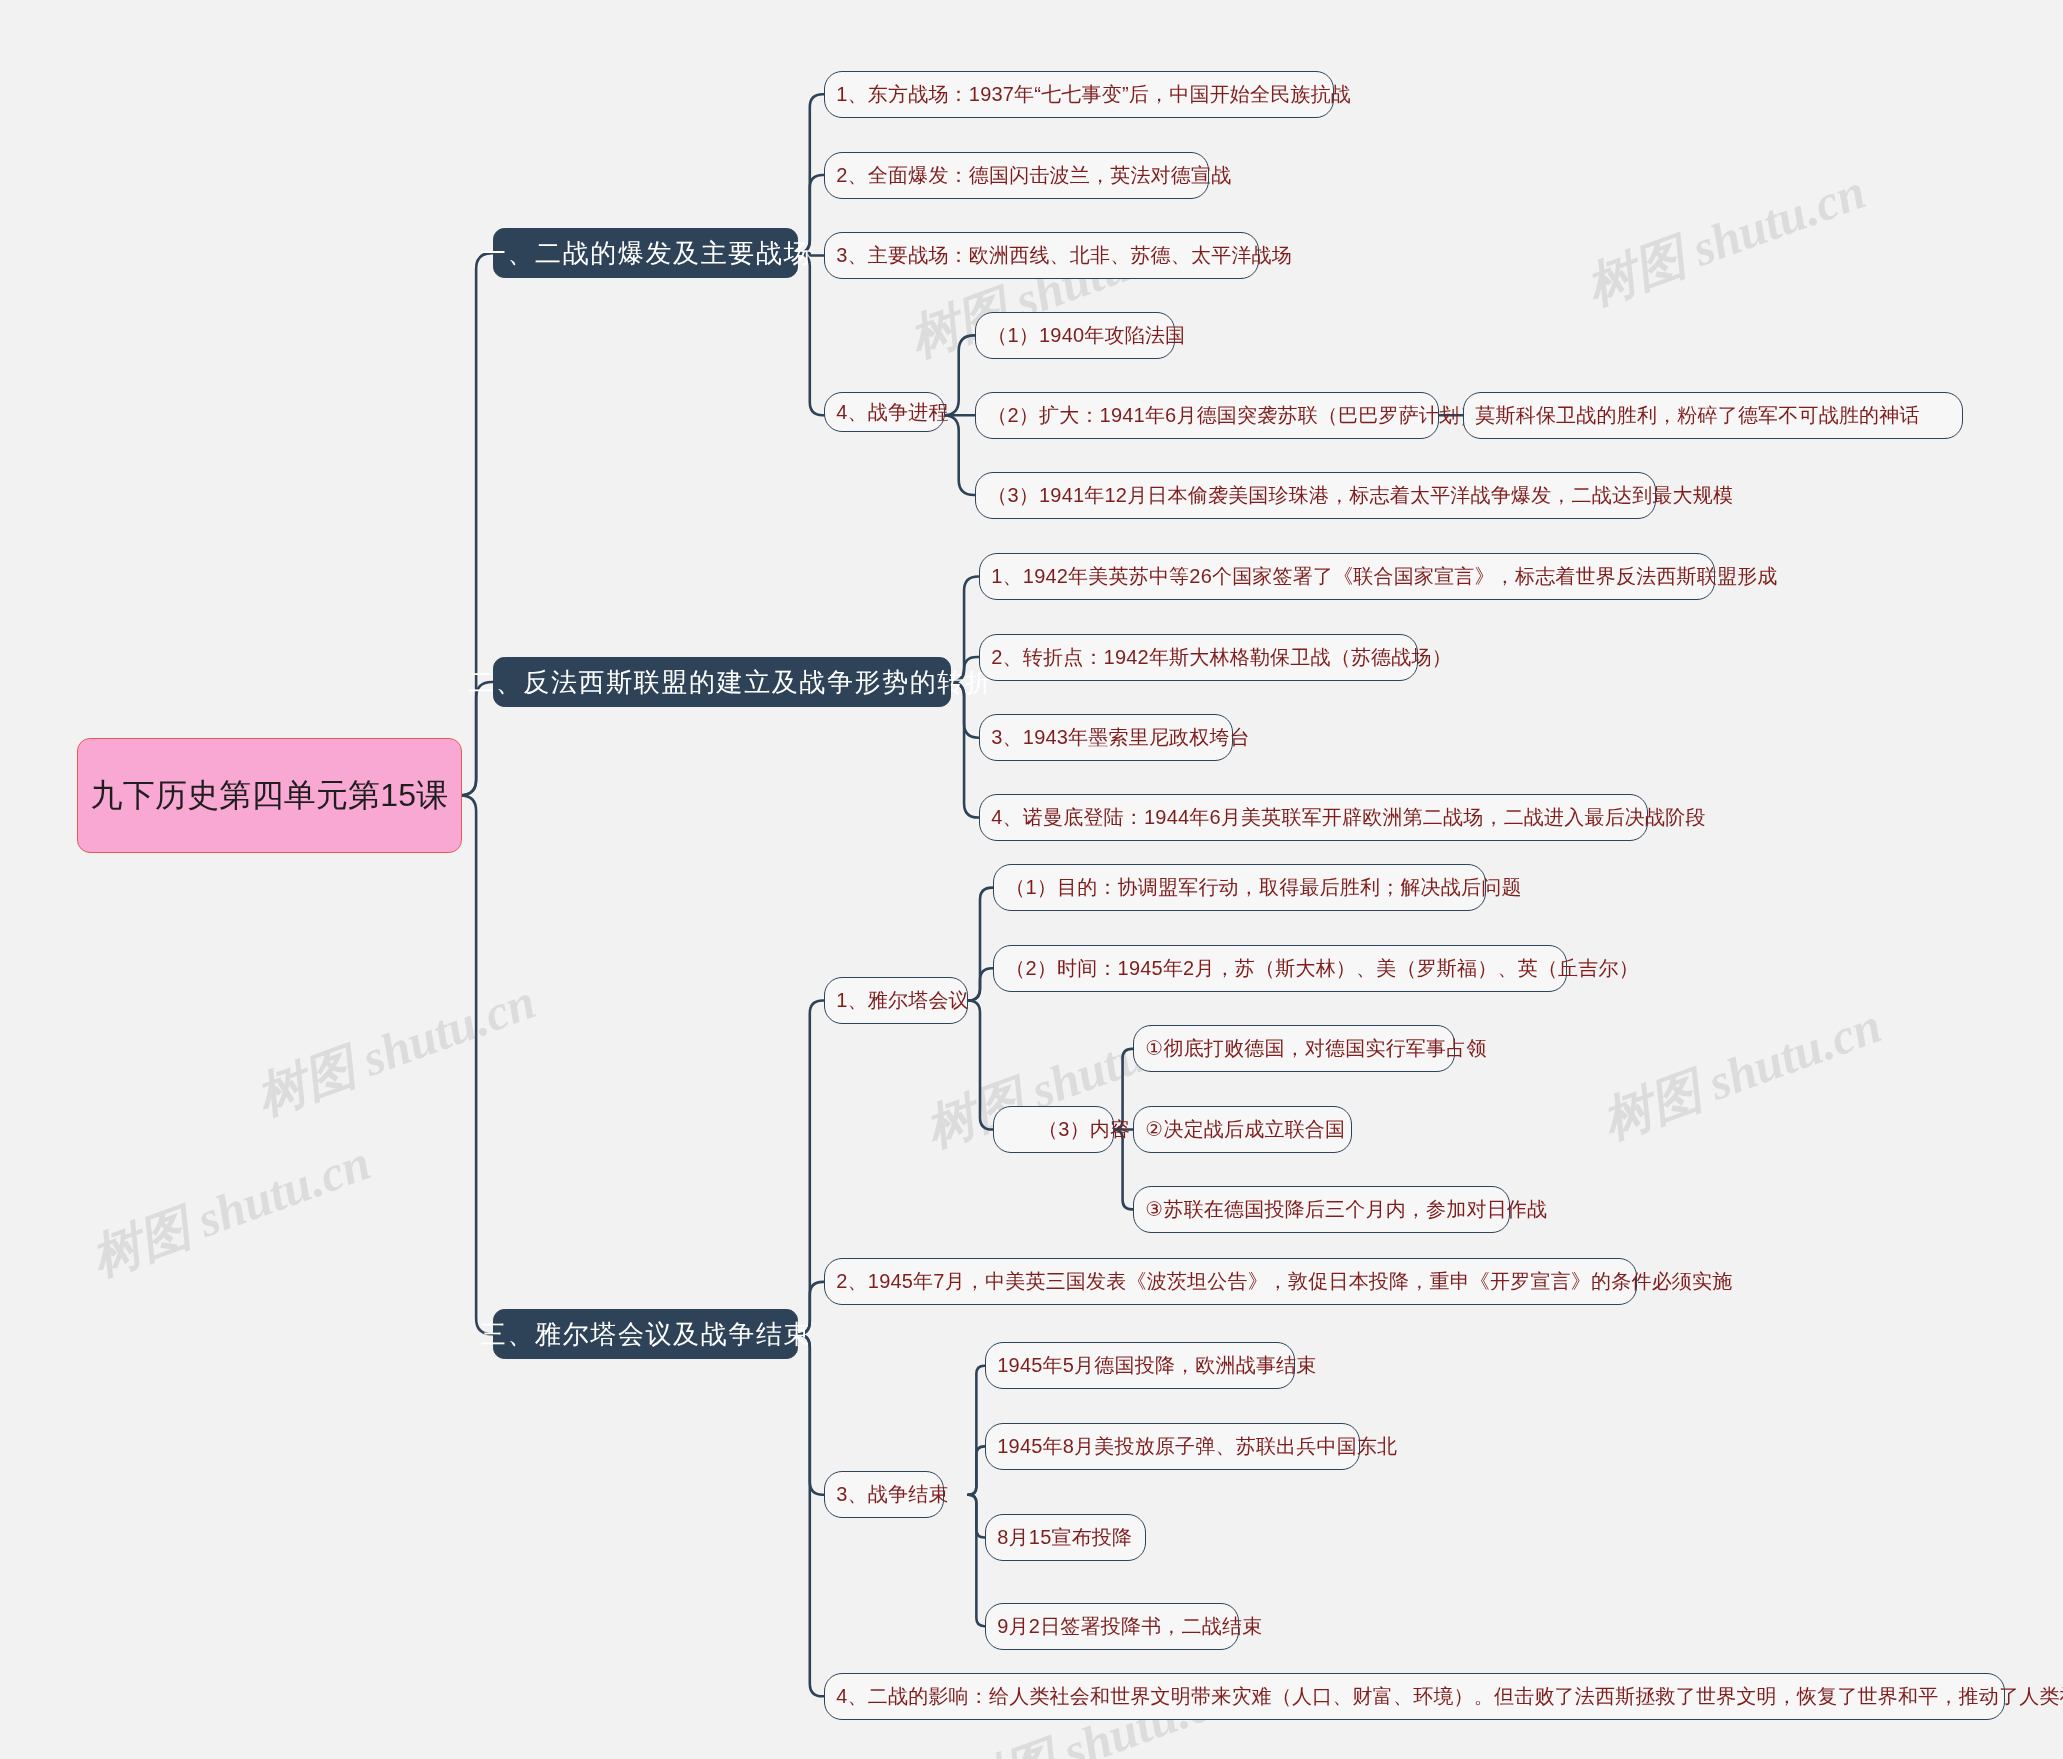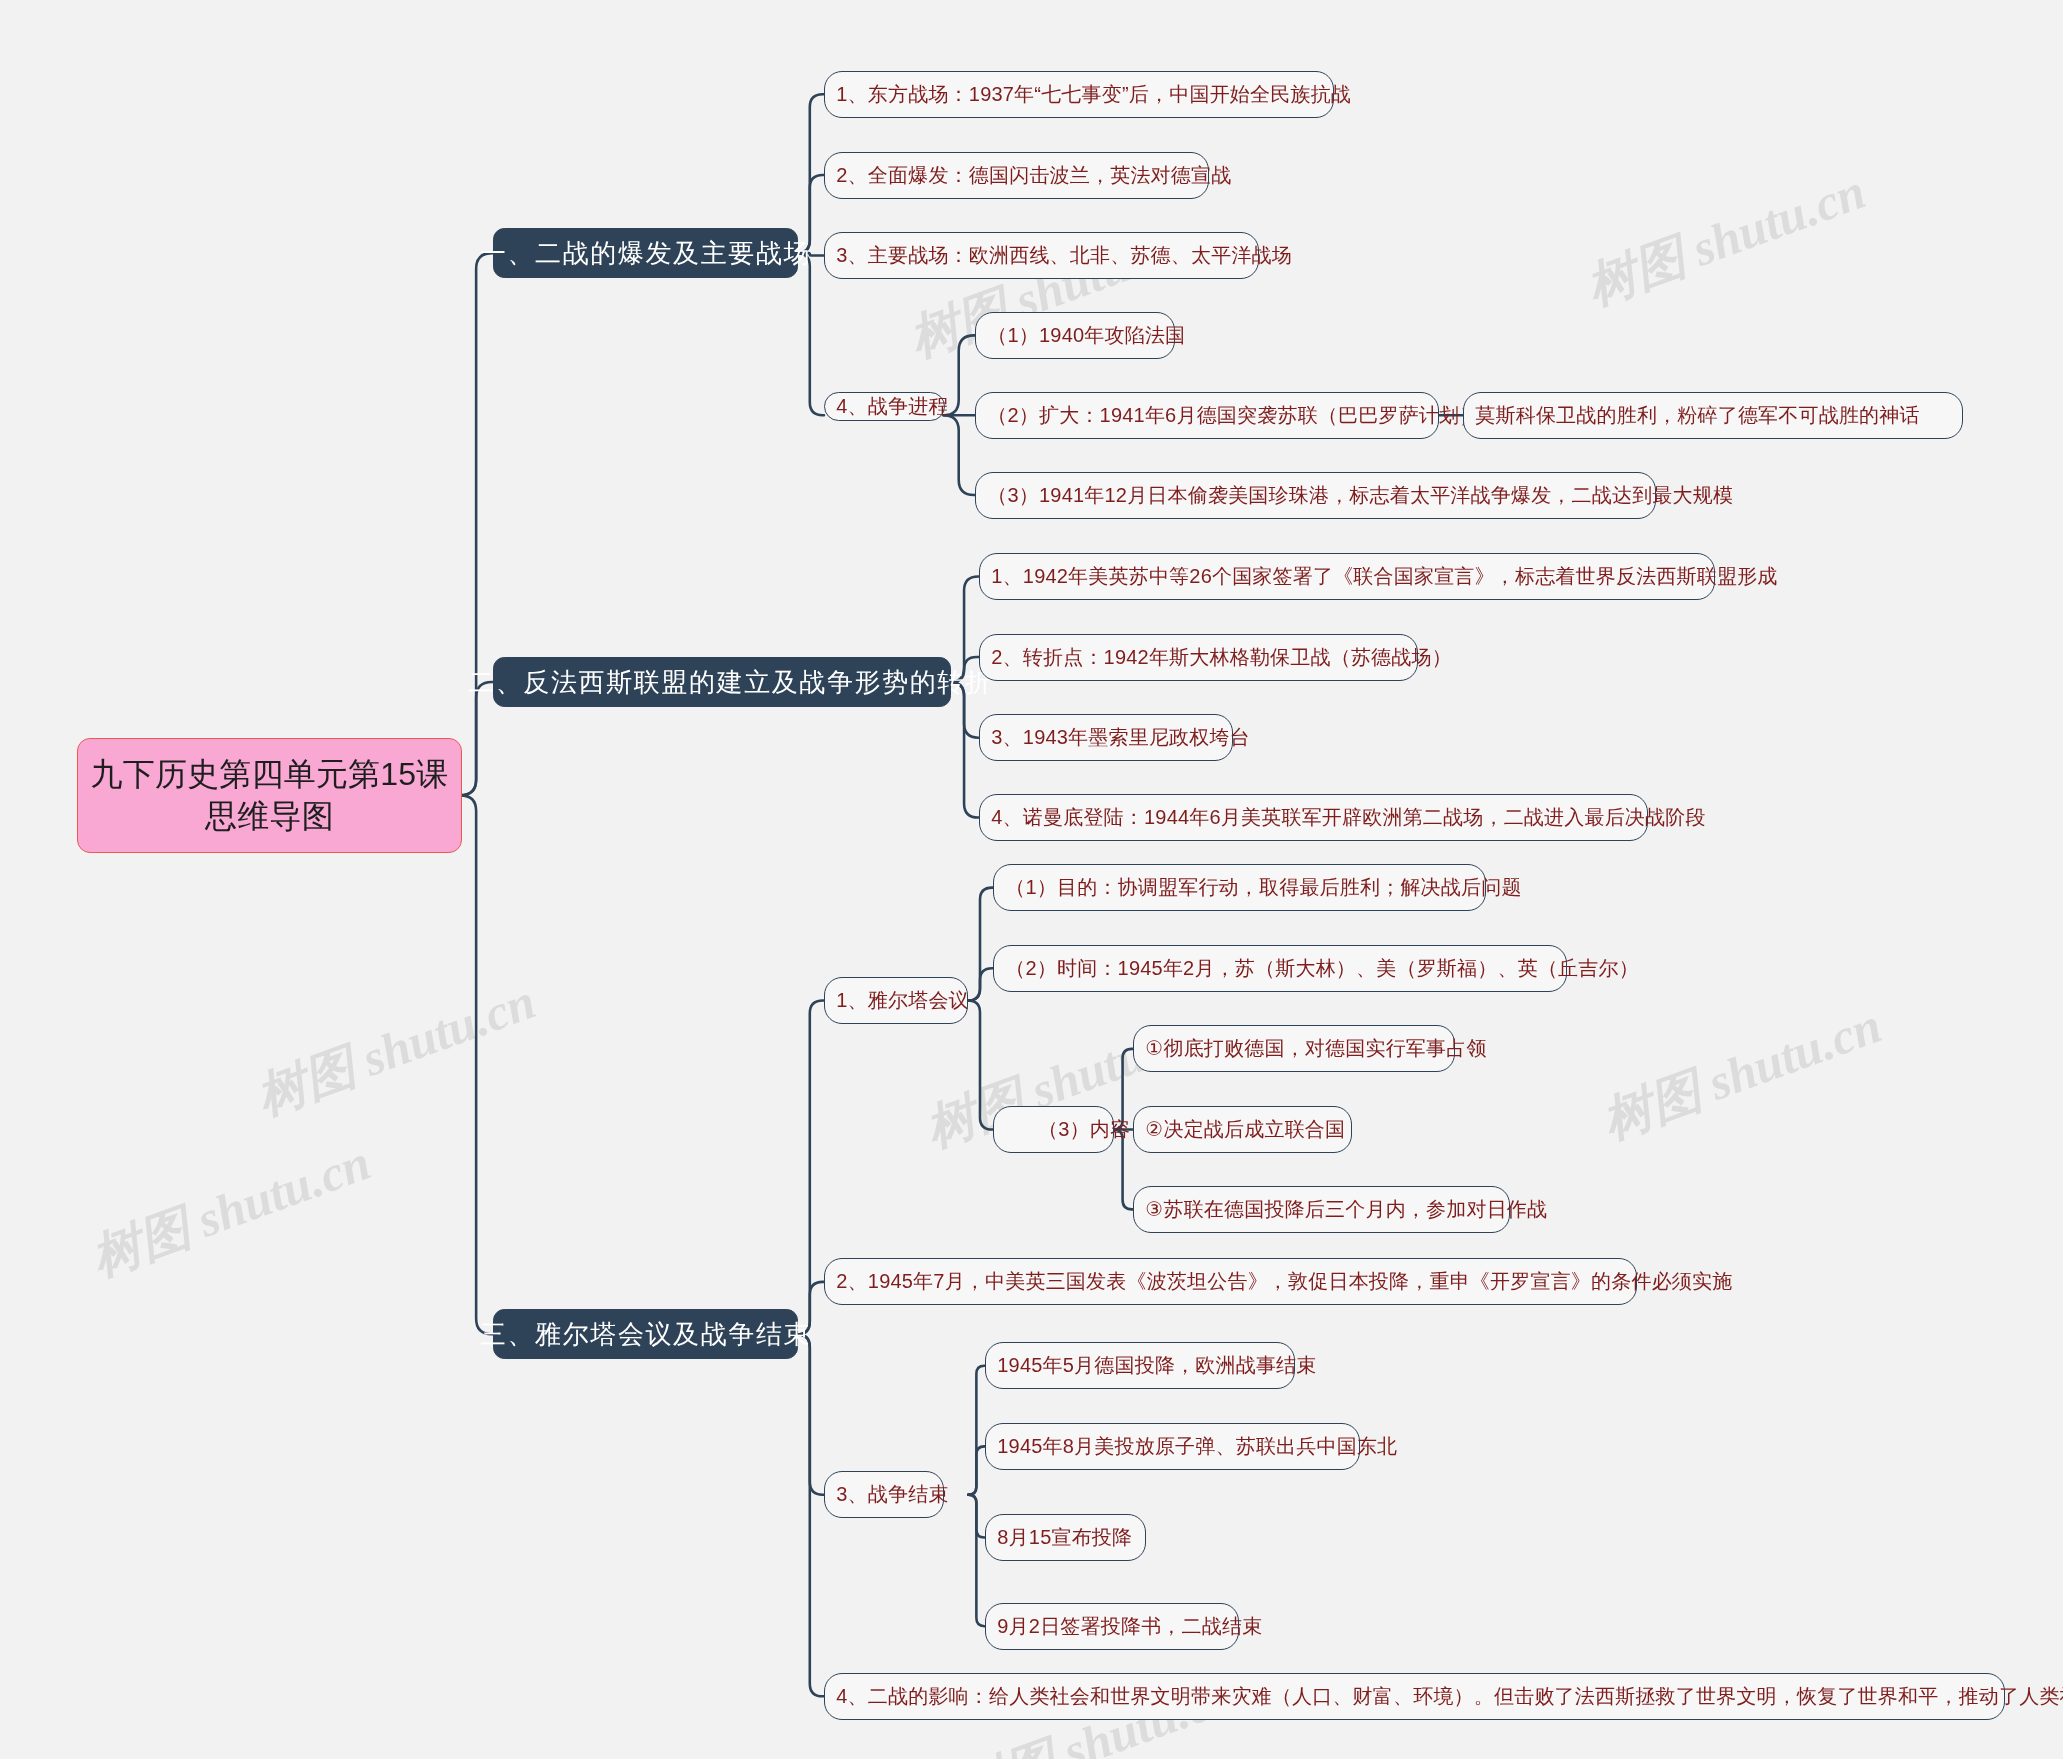--- a/index.html
+++ b/index.html
@@ -109,38 +109,37 @@
       <path d="M 1382 1401 L 1380.85 1401 Q 1392.35 1401 1392.35 1412.5 L 1392.35 1488.5 Q 1392.35 1500 1403.85 1500 L 1405 1500" fill="none" stroke="#2e4258" stroke-width="3.2" stroke-linecap="round" stroke-linejoin="round"></path>
       <path d="M 1202 1854 L 1201 1854 Q 1211 1854 1211 1844 L 1211 1704 Q 1211 1694 1221 1694 L 1222 1694" fill="none" stroke="#2e4258" stroke-width="3.2" stroke-linecap="round" stroke-linejoin="round"></path>
       <path d="M 1202 1854 L 1201 1854 Q 1211 1854 1211 1844 L 1211 1804 Q 1211 1794 1221 1794 L 1222 1794" fill="none" stroke="#2e4258" stroke-width="3.2" stroke-linecap="round" stroke-linejoin="round"></path>
       <path d="M 1202 1854 L 1201 1854 Q 1211 1854 1211 1864 L 1211 1897 Q 1211 1907 1221 1907 L 1222 1907" fill="none" stroke="#2e4258" stroke-width="3.2" stroke-linecap="round" stroke-linejoin="round"></path>
       <path d="M 1202 1854 L 1201 1854 Q 1211 1854 1211 1864 L 1211 2007 Q 1211 2017 1221 2017 L 1222 2017" fill="none" stroke="#2e4258" stroke-width="3.2" stroke-linecap="round" stroke-linejoin="round"></path>
     </svg>
 
   <div class="node root" id="node-root" style="left: 77px; top: 738px; width: 385px; height: 115px;">
     <div>
       <div>九下历史第四单元第15课</div>
-      <div>思维导图</div>
     </div>
   </div>
 
   <div id="node-host">
       <div class="node lvl1" id="node-b1" style="left: 493px; top: 228px; width: 305px; height: 50px;">
         <span>一、二战的爆发及主要战场</span>
       </div>
       <div class="node lvl2" id="node-b1c1" style="left: 824px; top: 71px; width: 510px; height: 47px;">
         <span>1、东方战场：1937年“七七事变”后，中国开始全民族抗战</span>
       </div>
       <div class="node lvl2" id="node-b1c2" style="left: 824px; top: 152px; width: 385px; height: 47px;">
         <span>2、全面爆发：德国闪击波兰，英法对德宣战</span>
       </div>
       <div class="node lvl2" id="node-b1c3" style="left: 824px; top: 232px; width: 435px; height: 47px;">
         <span>3、主要战场：欧洲西线、北非、苏德、太平洋战场</span>
       </div>
-      <div class="node lvl2" id="node-b1c4" style="left: 824px; top: 392px; width: 121px; height: 29px;">
+      <div class="node lvl2" id="node-b1c4" style="left: 824px; top: 392px; width: 121px; height: 40px;">
         <span>4、战争进程</span>
       </div>
       <div class="node lvl3" id="node-b1c4a" style="left: 975px; top: 312px; width: 200px; height: 47px;">
         <span>（1）1940年攻陷法国</span>
       </div>
       <div class="node lvl3" id="node-b1c4b" style="left: 975px; top: 392px; width: 464px; height: 47px;">
         <span>（2）扩大：1941年6月德国突袭苏联（巴巴罗萨计划）</span>
       </div>
       <div class="node lvl4" id="node-b1c4b1" style="left: 1463px; top: 392px; width: 500px; height: 47px;">
         <span>莫斯科保卫战的胜利，粉碎了德军不可战胜的神话</span>

